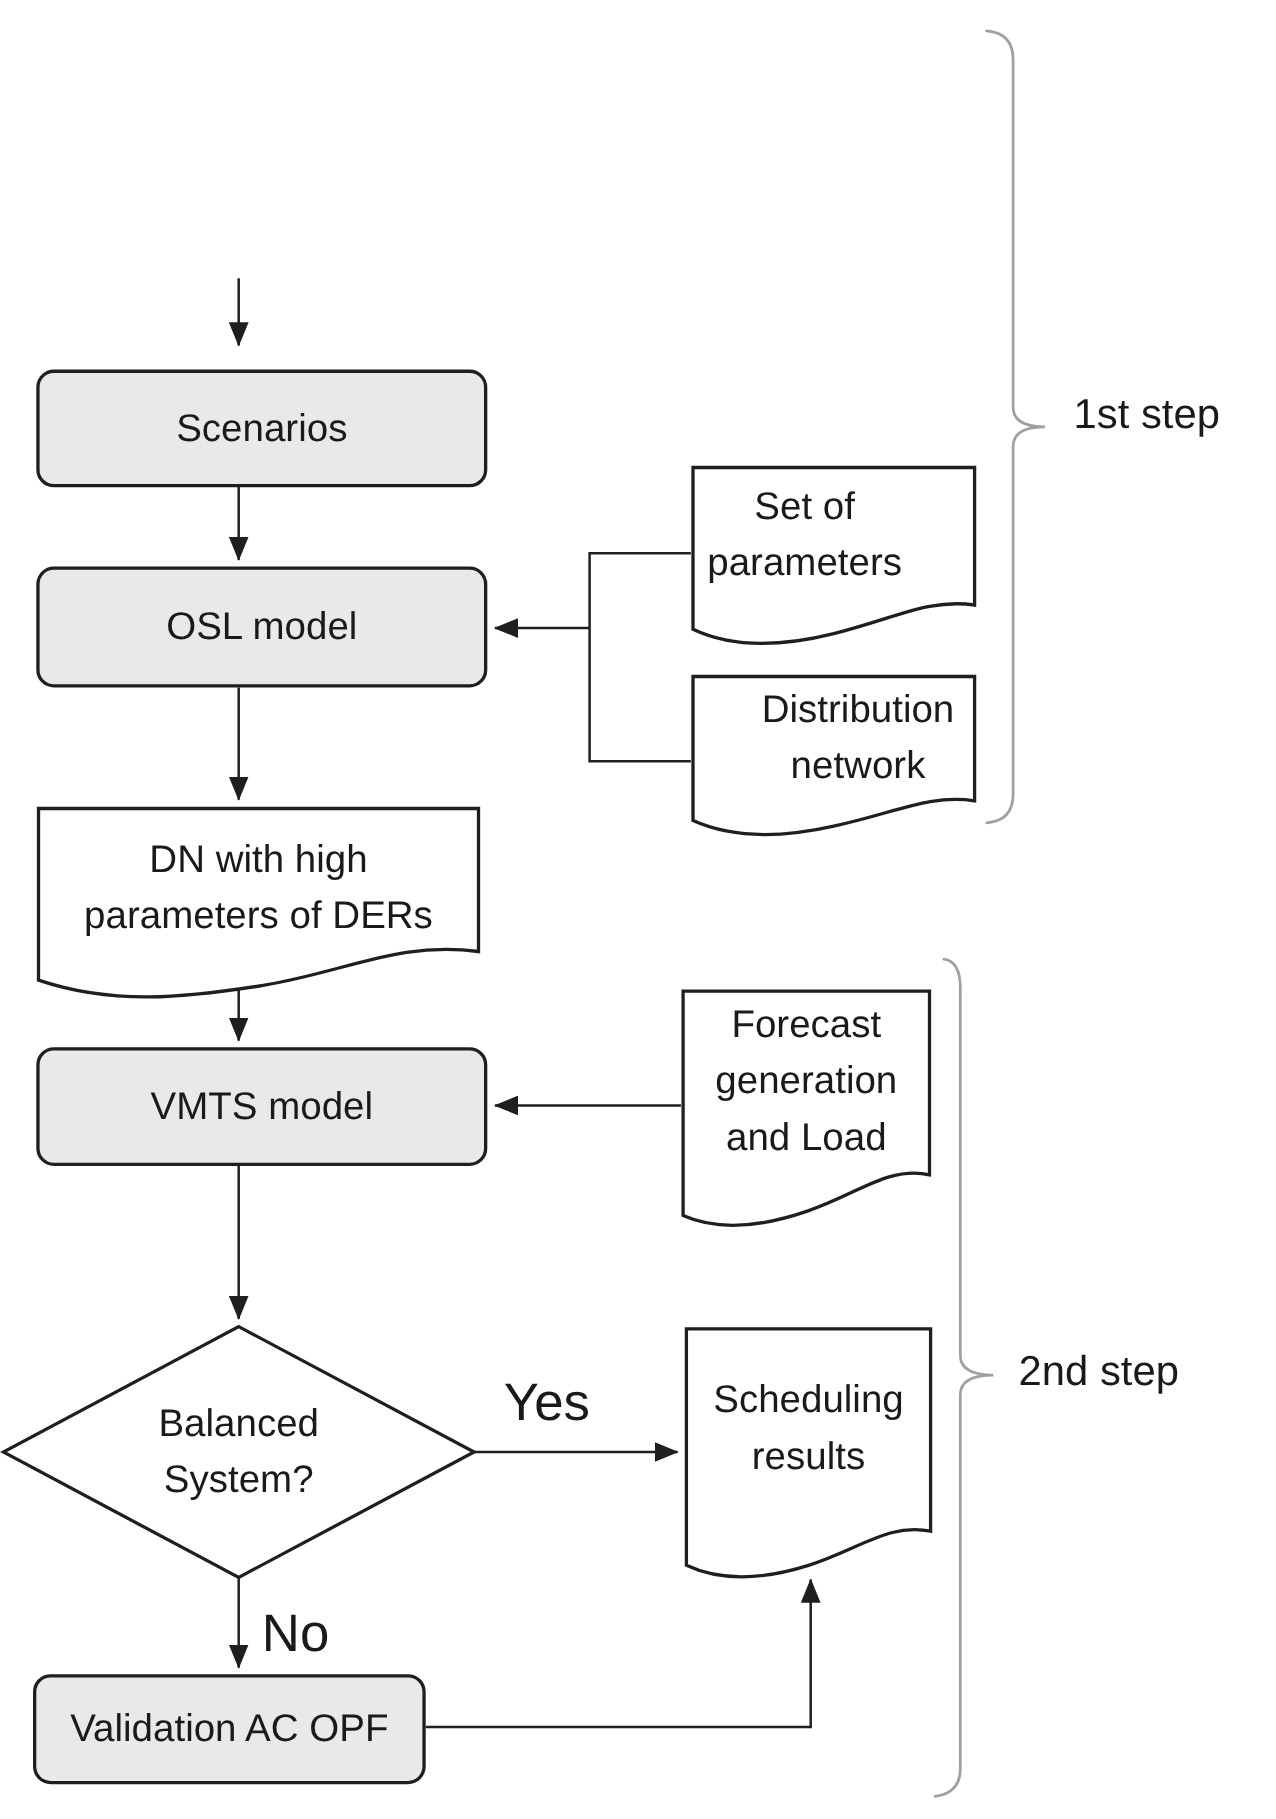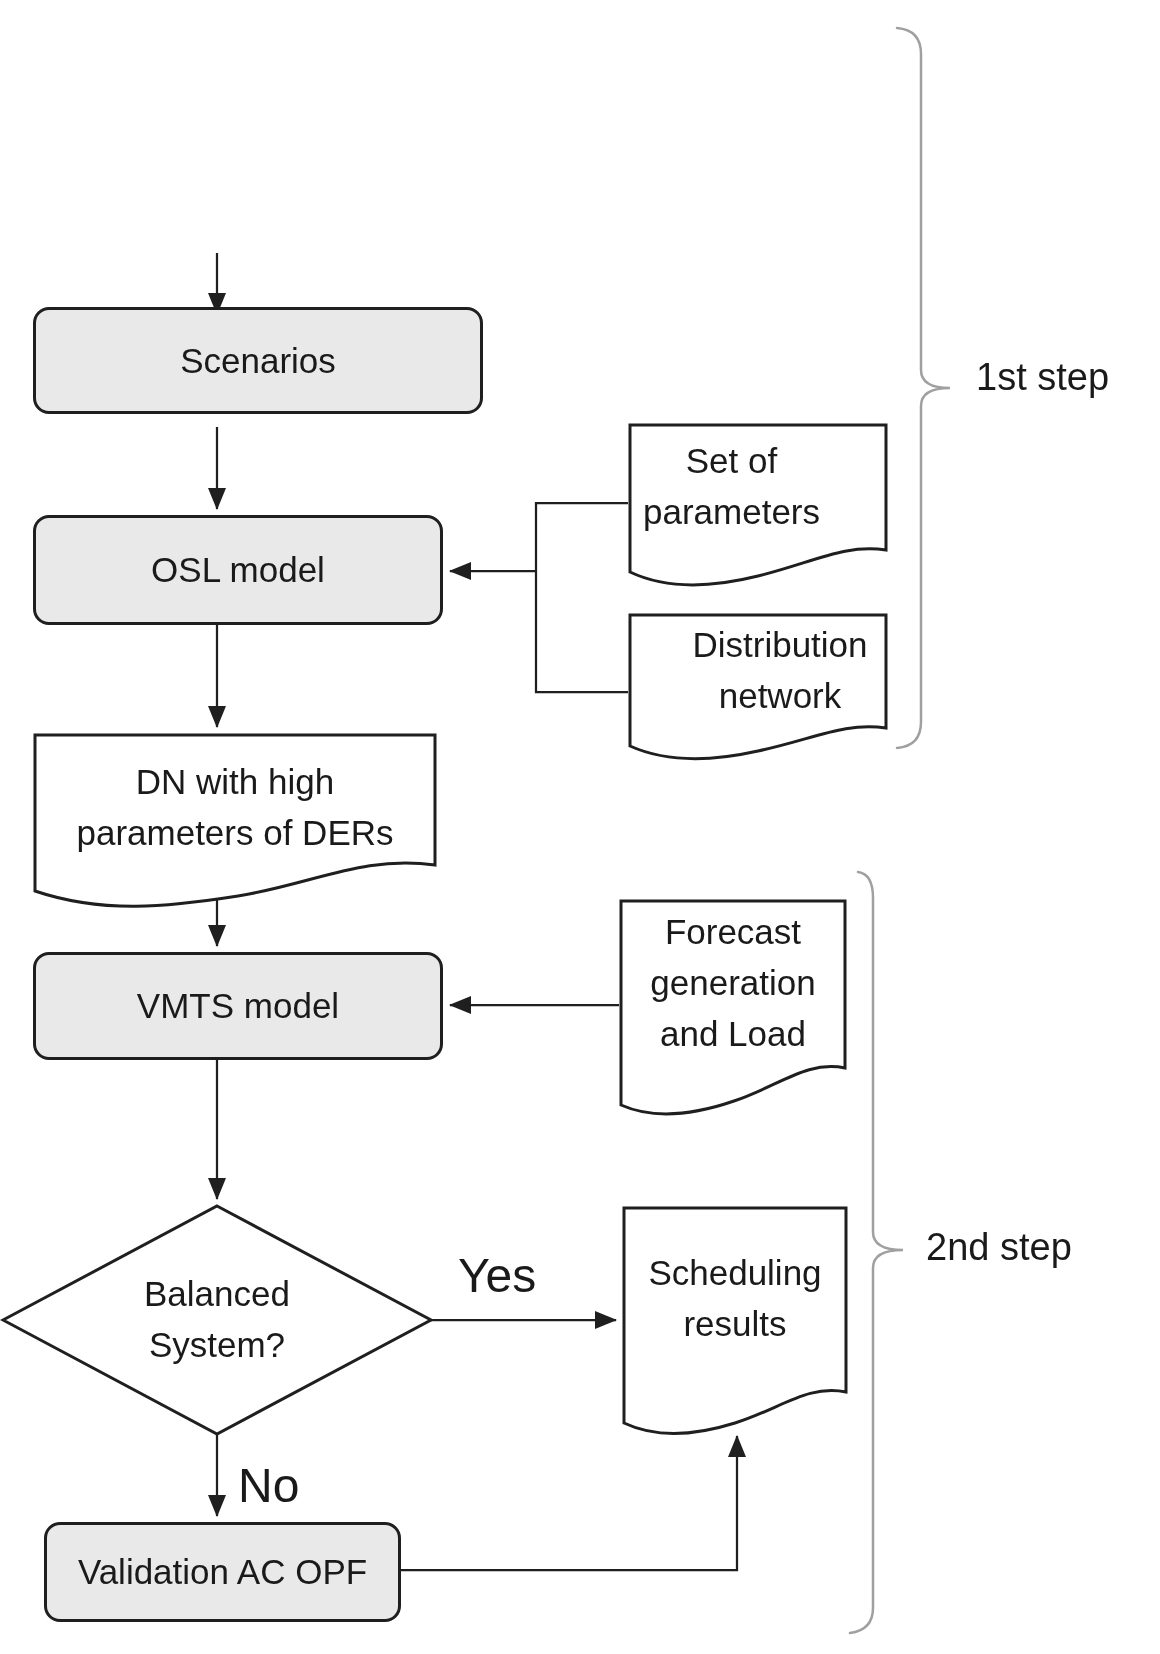--- a/index.html
+++ b/index.html
@@ -39,21 +39,21 @@
       <path d="M628 503 H536 V692 H628"></path>
       <path d="M387 1570 H737 V1436" marker-end="url(#arr)"></path>
     </g>
     <g stroke="#a0a0a0" stroke-width="2.5" fill="none" stroke-linecap="round">
       <path d="M897 28 Q921 30 921 54 V370 Q921 388 950 388 Q921 388 921 406 V722 Q921 746 897 748"></path>
       <path d="M858 872 Q873 874 873 898 V1232 Q873 1250 903 1250 Q873 1250 873 1268 V1608 Q873 1630 850 1633"></path>
     </g>
   </svg>
 
 
-  <div class="node rrect" style="left:33px;top:307px;width:450px;height:107px">
+  <div class="node rrect" style="left:33px;top:336px;width:410px;height:107px">
     <span>Scenarios</span>
   </div>
 
   <div class="node rrect" style="left:33px;top:515px;width:410px;height:110px">
     <span>OSL model</span>
   </div>
 
   <div class="node" style="left:628px;top:423px;width:207px;height:159px">
     <svg width="260" height="159" viewBox="0 0 260 159">
       <path d="M2 2 H258 V127 C216 121 186 139 130 153 C90 163 42 168 2 149 Z" fill="#ffffff" stroke="#1f1f1f" stroke-width="3"></path>
@@ -100,21 +100,21 @@
   </div>
 
   <div class="node" style="left:622px;top:1206px;width:226px;height:226px">
     <svg width="226" height="226" viewBox="0 0 226 226">
       <path d="M2 2 H224 V186 C186 178 158 203 113 217 C78 228 38 234 2 217 Z" fill="#ffffff" stroke="#1f1f1f" stroke-width="3"></path>
     </svg>
     <div class="lbl" style="height:186px">Scheduling
 results</div>
   </div>
 
-  <div class="node rrect" style="left:44px;top:1522px;width:357px;height:100px">
+  <div class="node rrect" style="left:30px;top:1522px;width:357px;height:100px">
     <span>Validation AC OPF</span>
   </div>
 
   <div class="edgelabel" style="left:458px;top:1248px;">Yes</div>
   <div class="edgelabel" style="left:238px;top:1458px;">No</div>
 
   <div class="steplabel" style="left:976px;top:356px;">1st step</div>
   <div class="steplabel" style="left:926px;top:1226px;">2nd step</div>
 
 </div>

